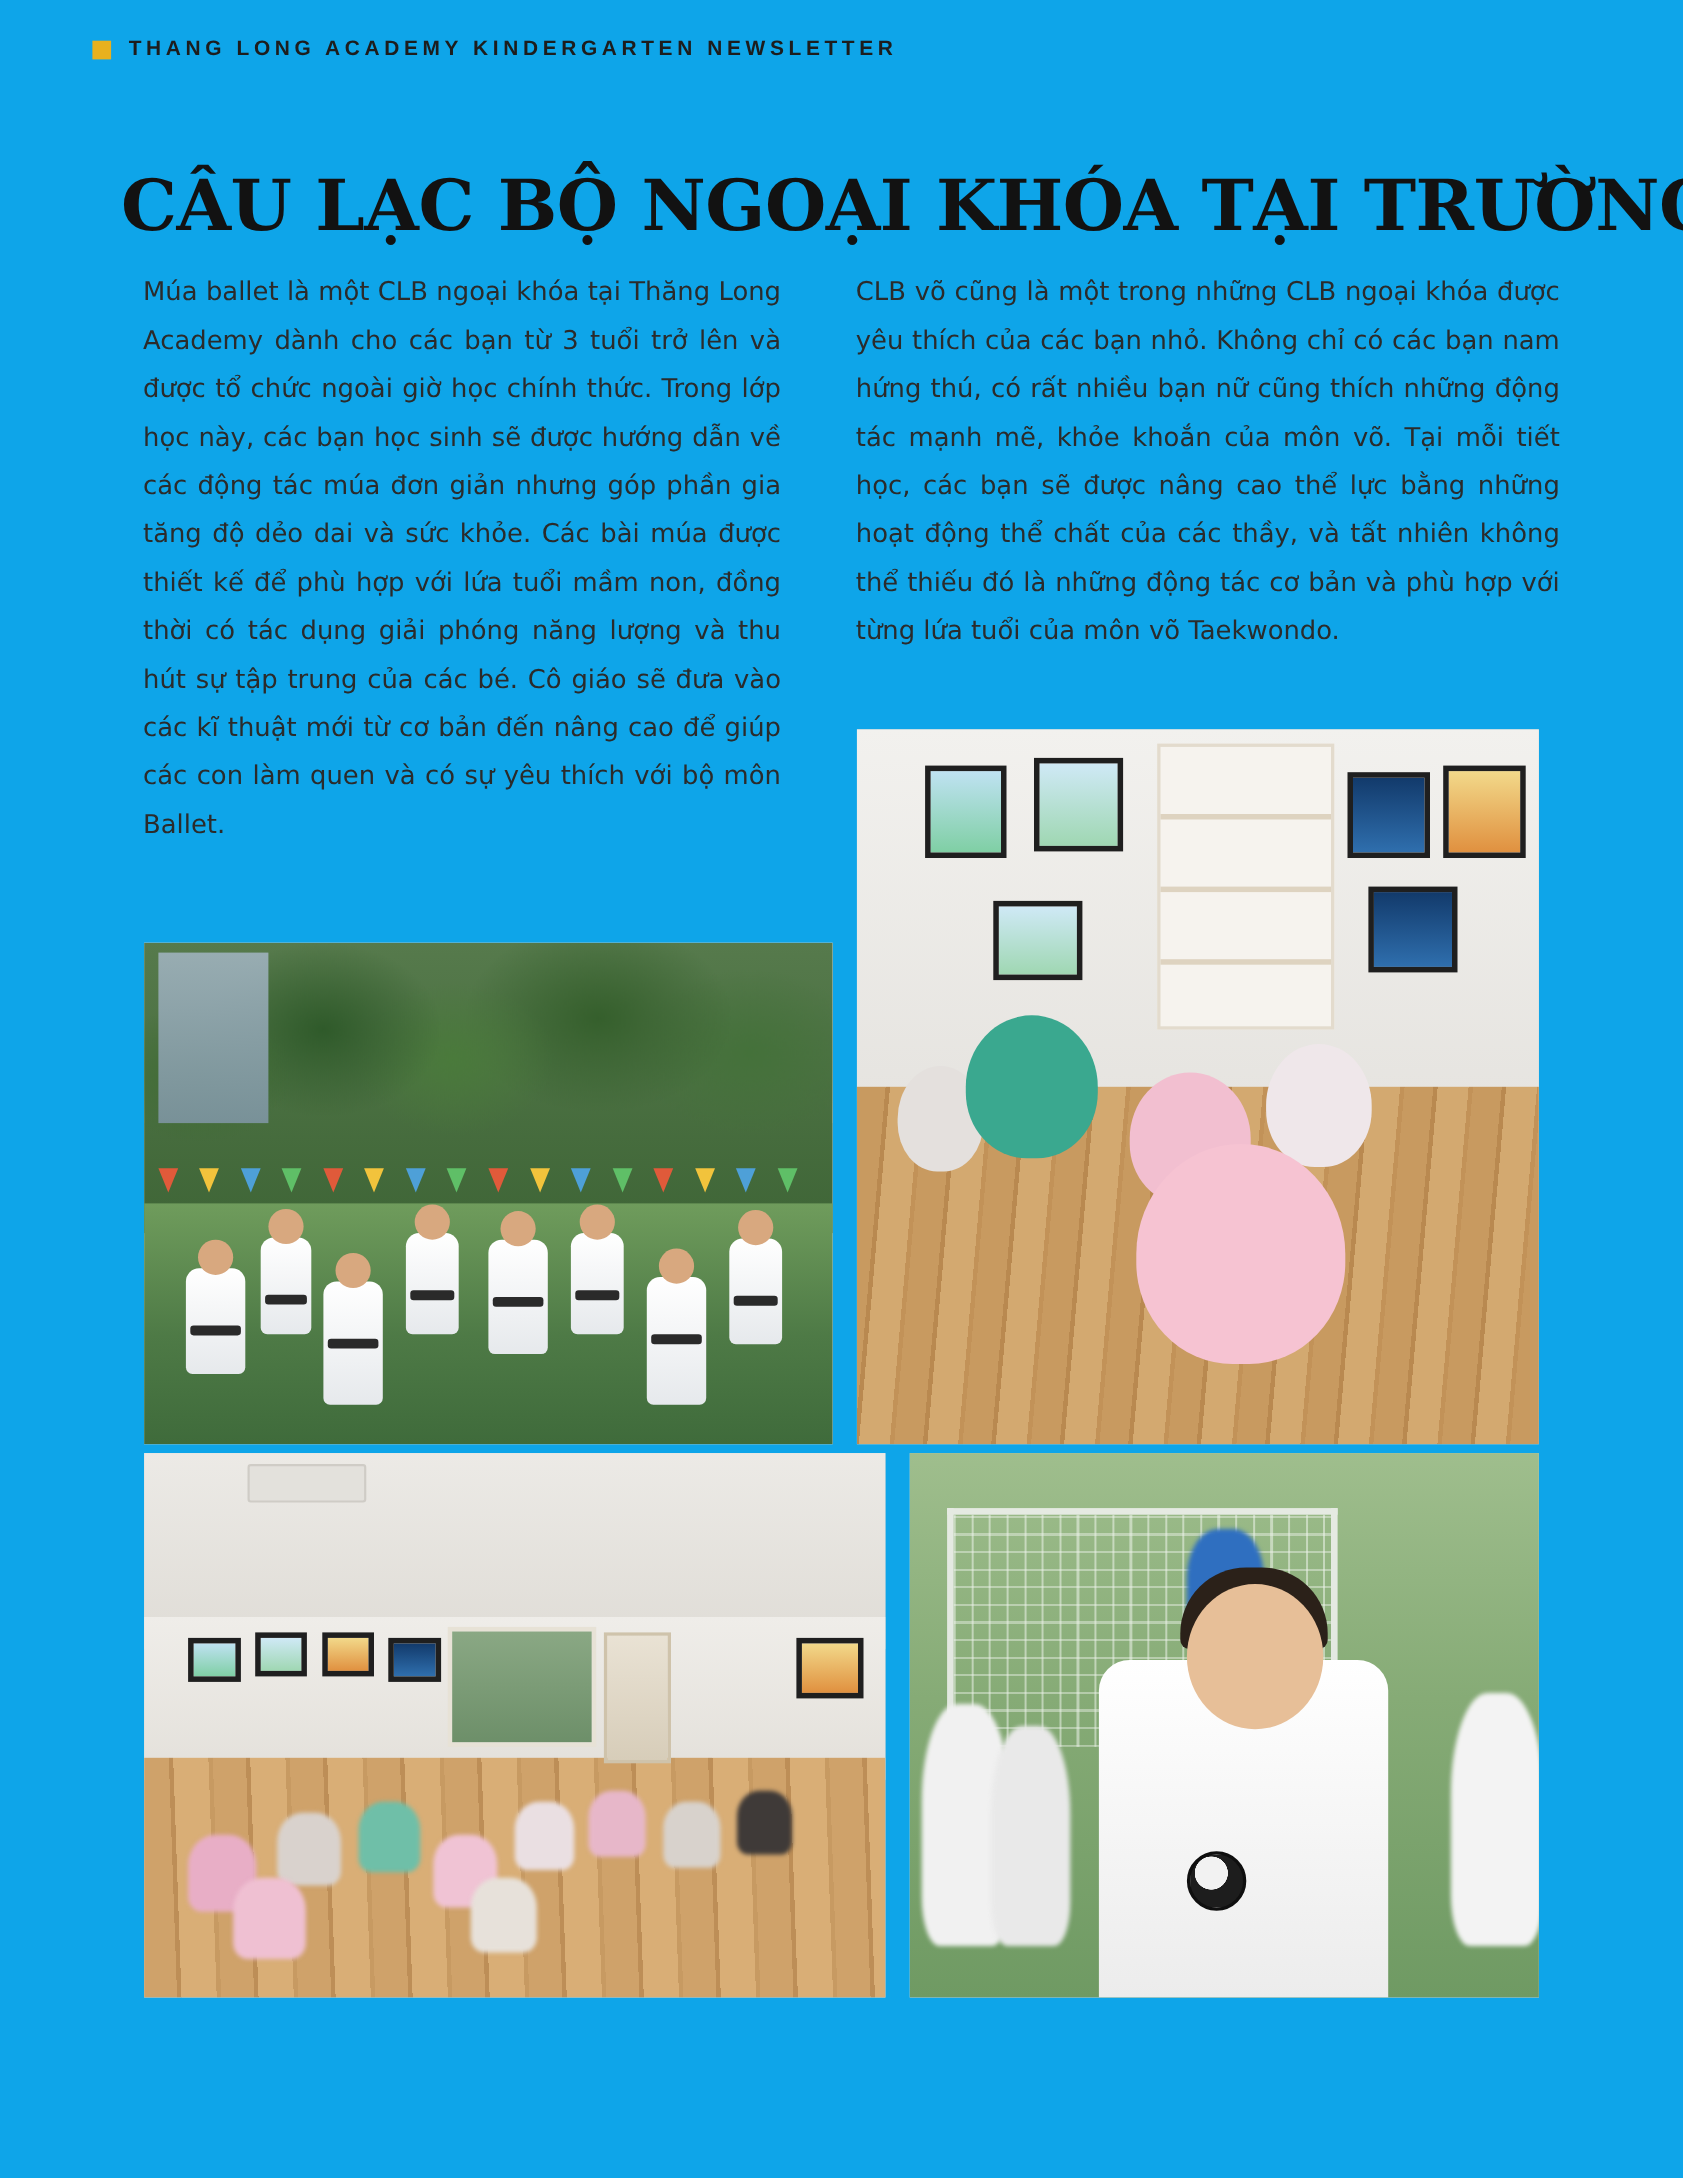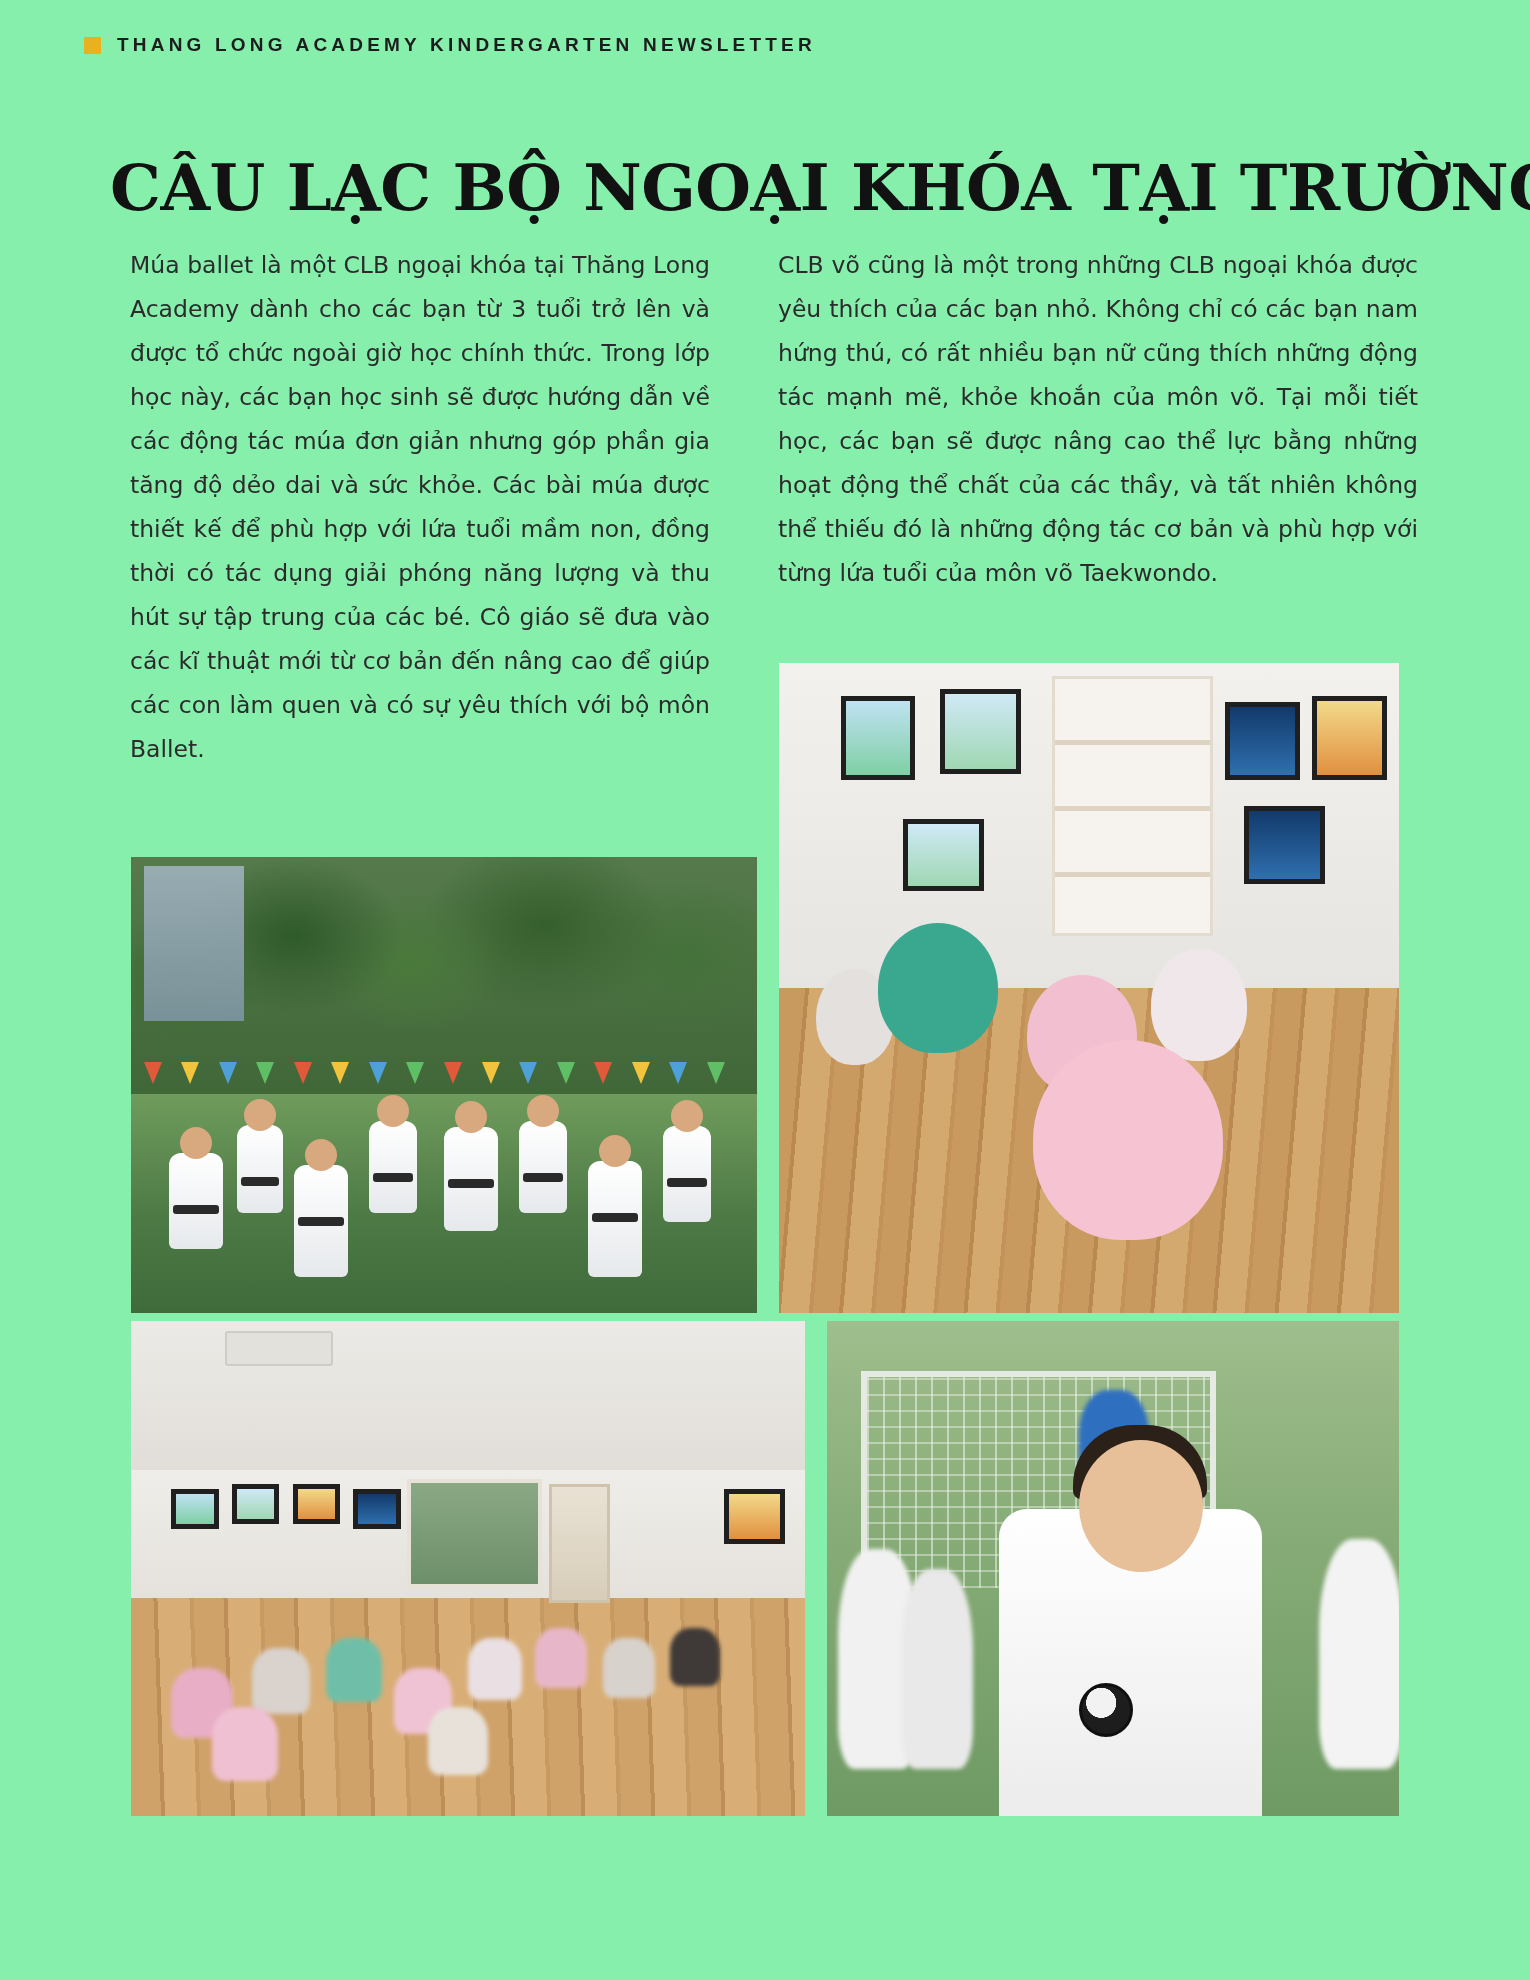--- a/index.html
+++ b/index.html
@@ -14,21 +14,21 @@
     font-family: "DejaVu Sans", sans-serif;
     color: #1c1c1c;
     position: relative;
     overflow: hidden;
   }
 
   .page {
     position: relative;
     width: 1530px;
     height: 1980px;
-    background: #86efac;
+    background: #0ea5e9;
     box-sizing: border-box;
   }
 
   
   .masthead {
     position: absolute;
     left: 84px;
     top: 34px;
     display: flex;
     align-items: center;

